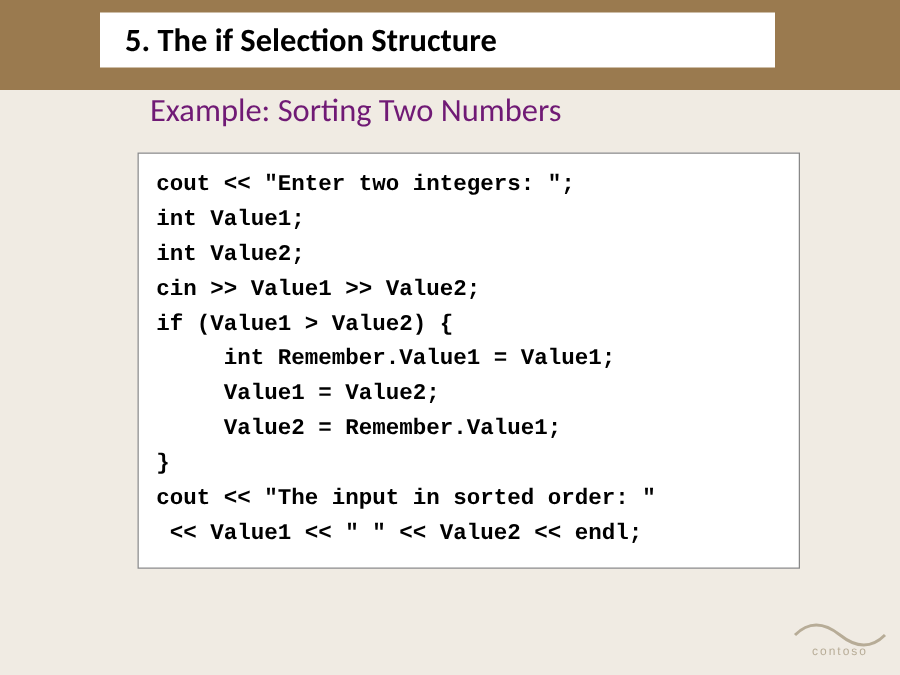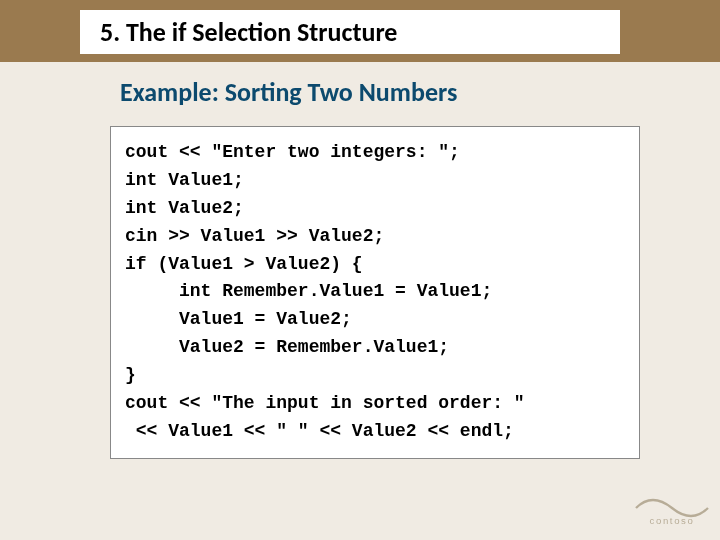--- a/index.html
+++ b/index.html
@@ -6,42 +6,41 @@
   body {
     width: 720px;
     height: 540px;
     background: #f0ebe3;
     font-family: Georgia, 'Times New Roman', serif;
     position: relative;
     overflow: hidden;
   }
   .header-bar {
     background: #9a7a4f;
-    height: 62px;
+    height: 72px;
     width: 100%;
     position: relative;
   }
   .header-title {
     position: absolute;
     left: 80px;
     top: 10px;
     background: #ffffff;
     padding: 6px 20px 6px 20px;
     font-size: 26px;
     font-weight: bold;
     color: #000;
     font-family: Calibri, Arial, sans-serif;
     width: 540px;
   }
   .subtitle {
-    margin-top: 14px;
     margin-left: 120px;
     font-size: 26px;
-    font-weight: bold;
-    color: #0c4a6e;
+    font-weight: normal;
+    color: #701a75;
     font-family: Calibri, Arial, sans-serif;
   }
   .code-box {
     margin: 18px 80px 0 110px;
     border: 1px solid #888;
     background: #fff;
     padding: 12px 14px 12px 14px;
     font-family: 'Courier New', Courier, monospace;
     font-size: 18px;
     font-weight: bold;

